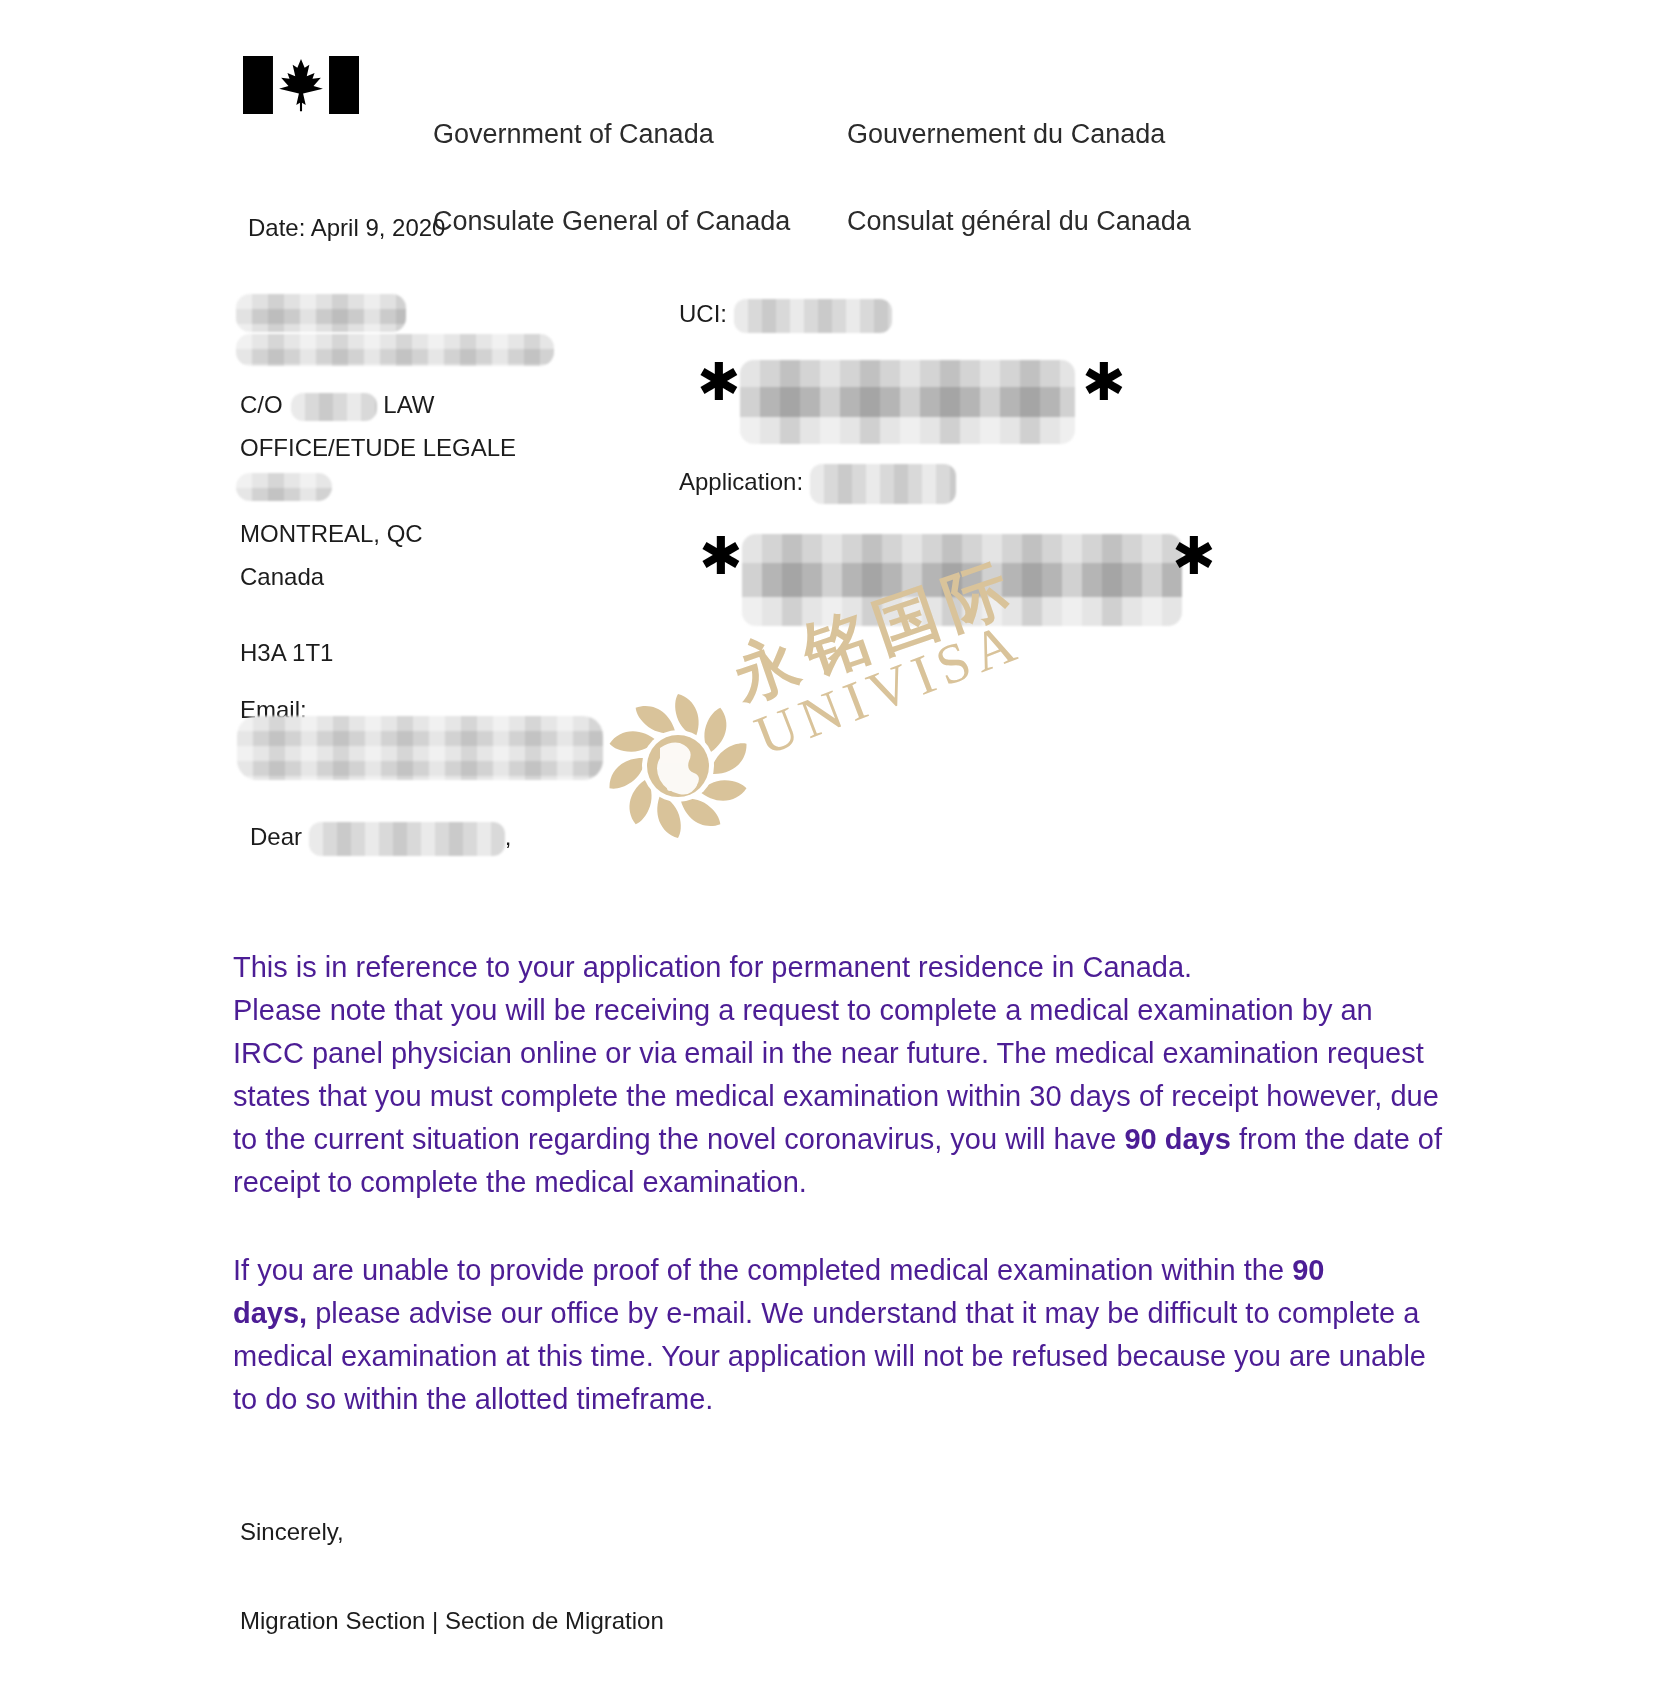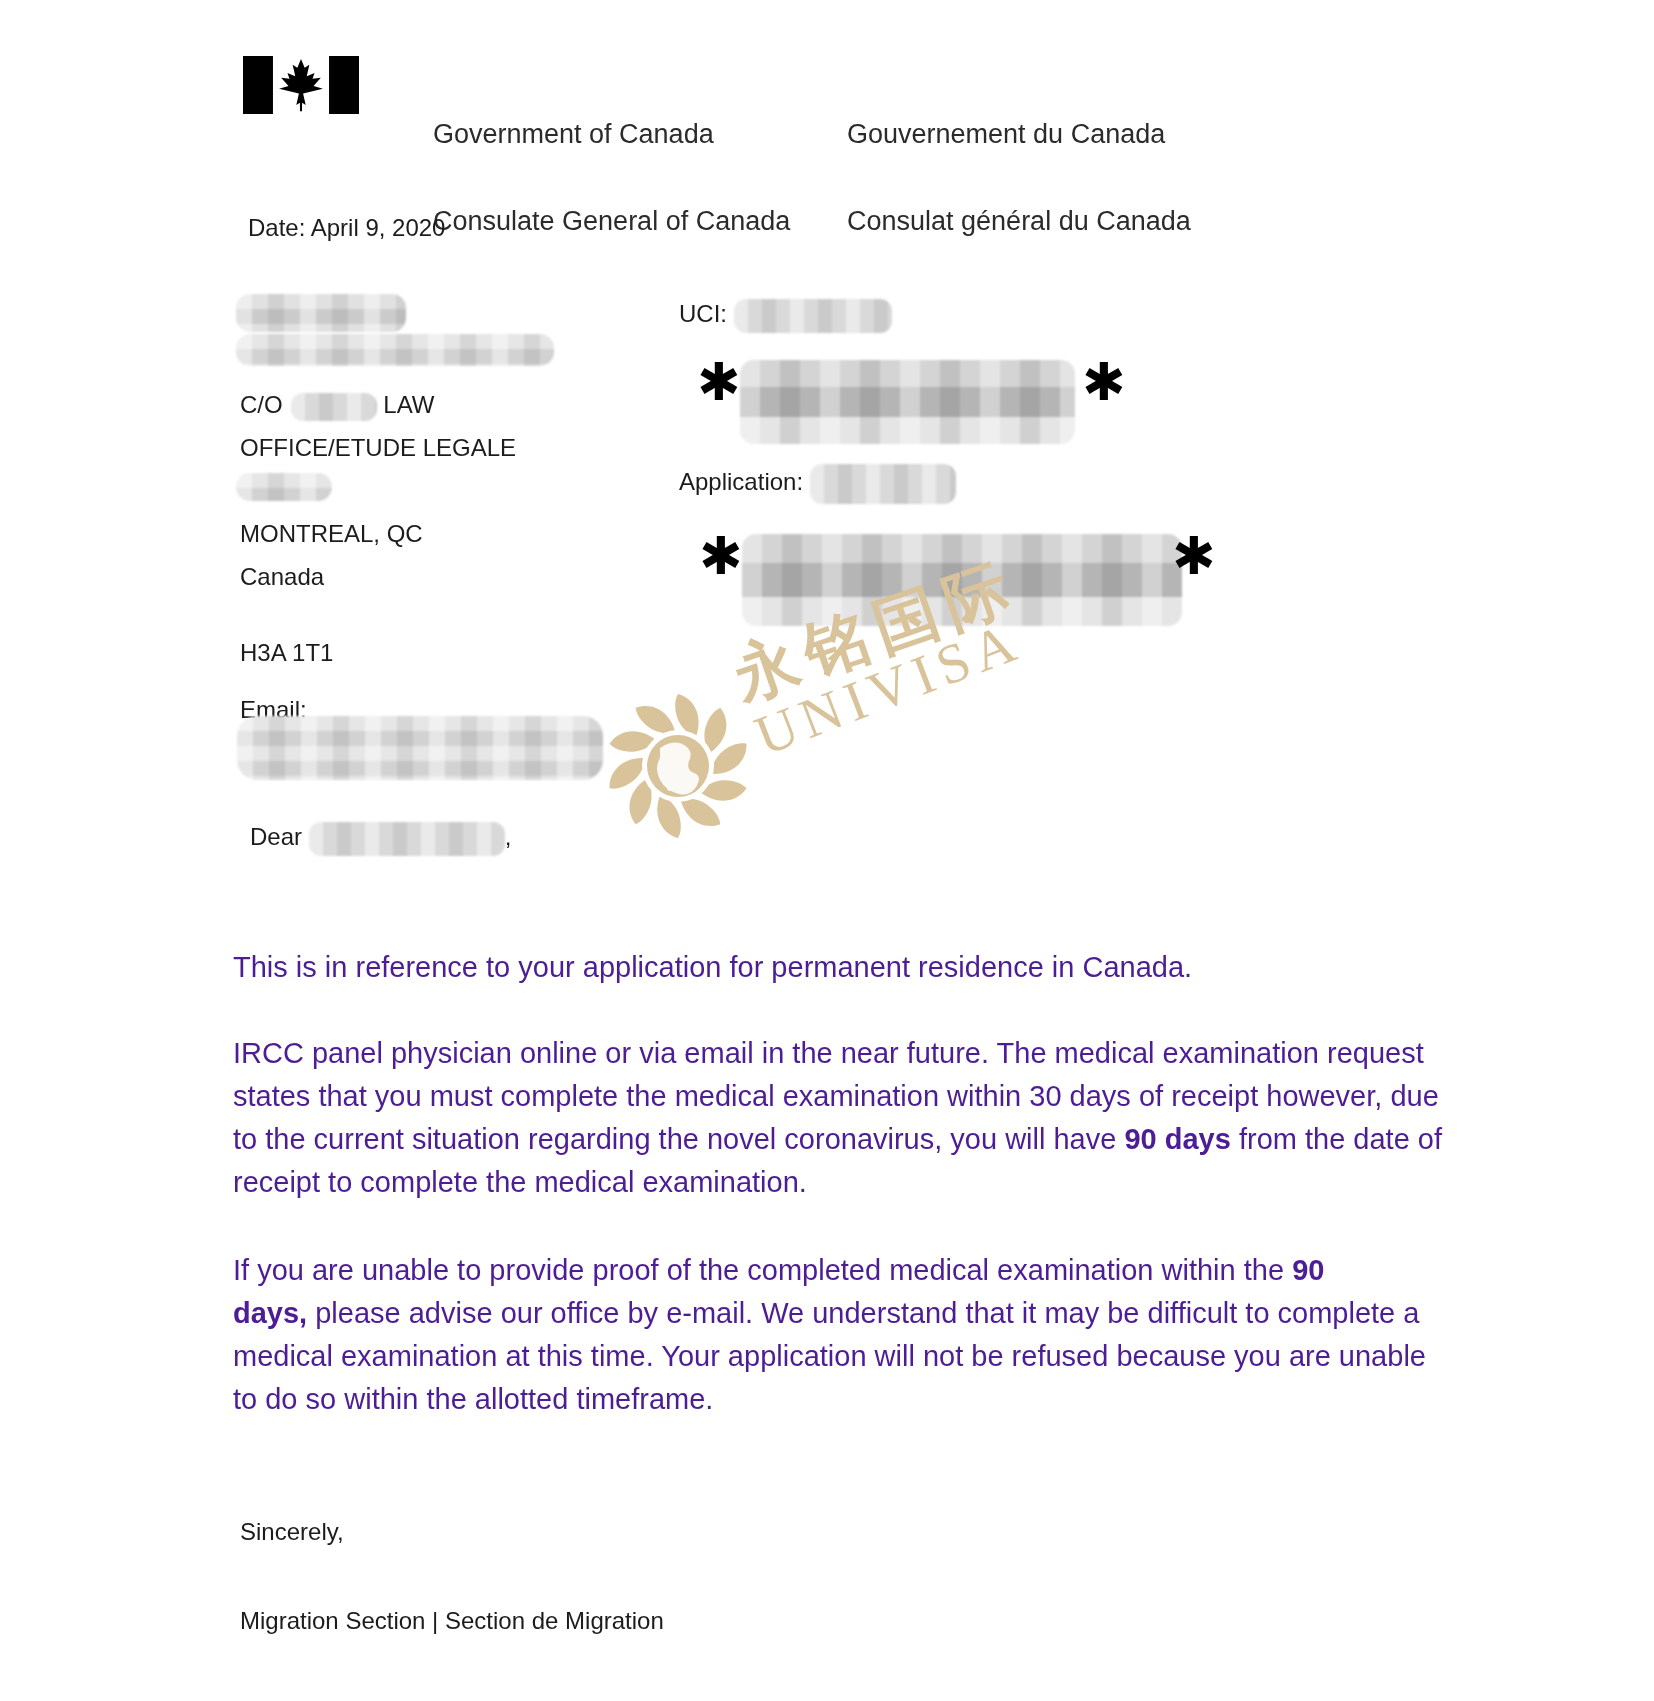--- a/index.html
+++ b/index.html
@@ -141,20 +141,21 @@
       <circle cx="72" cy="102" r="3"></circle>
     </g>
   </svg>
 
   <div class="wm-cn" style="left:736px;top:636px;color:#d9c39a;">永铭国际</div>
   <div class="wm-latin" style="left:758px;top:706px;color:#d9c39a;">UNIVISA</div>
 
   <div class="abs txt" style="left:250px;top:820px;"><span>Dear </span><span class="rd-inline rd-light" style="width:196px;height:34px;"></span><span>,</span></div>
 
   <div class="bline" style="top:950px;"><span>This is in reference to your application for permanent residence in Canada.</span><b></b><span></span></div>
+  <div class="bline" style="top:993px;"><span>Please note that you will be receiving a request to complete a medical examination by an</span><b></b><span></span></div>
   <div class="bline" style="top:1036px;"><span>IRCC panel physician online or via email in the near future. The medical examination request</span><b></b><span></span></div>
   <div class="bline" style="top:1079px;"><span>states that you must complete the medical examination within 30 days of receipt however, due</span><b></b><span></span></div>
   <div class="bline" style="top:1122px;"><span>to the current situation regarding the novel coronavirus, you will have </span><b>90 days</b><span> from the date of</span></div>
   <div class="bline" style="top:1165px;"><span>receipt to complete the medical examination.</span><b></b><span></span></div>
 
   <div class="bline" style="top:1253px;"><span>If you are unable to provide proof of the completed medical examination within the </span><b>90</b><span></span></div>
   <div class="bline" style="top:1296px;"><span></span><b>days,</b><span> please advise our office by e-mail. We understand that it may be difficult to complete a</span></div>
   <div class="bline" style="top:1339px;"><span>medical examination at this time. Your application will not be refused because you are unable</span><b></b><span></span></div>
   <div class="bline" style="top:1382px;"><span>to do so within the allotted timeframe.</span><b></b><span></span></div>
 

